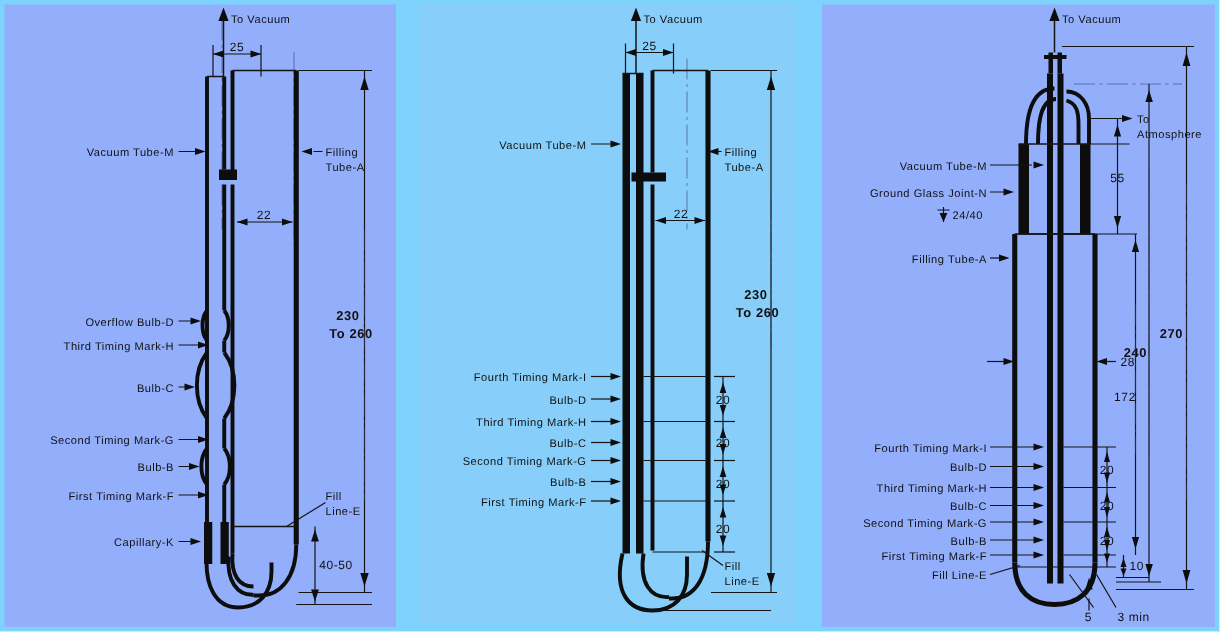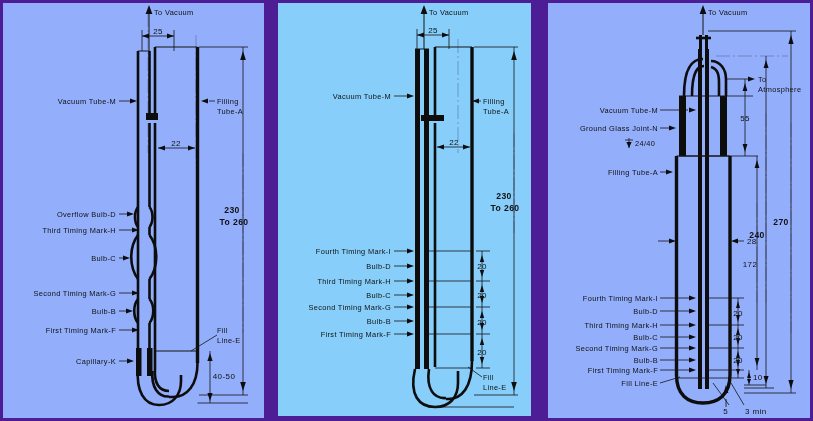--- a/index.html
+++ b/index.html
@@ -1,17 +1,17 @@
 <!DOCTYPE html>
 <html><head>
 <meta charset="utf-8">
 <style>
   html,body{margin:0;padding:0;background:#ffffff;}
   body{width:813px;height:421px;overflow:hidden;font-family:"Liberation Sans",sans-serif;}
-  #root{position:relative;width:813px;height:421px;background:#4c1d95;}
+  #root{position:relative;width:813px;height:421px;background:#7dd3fc;}
   .panel{position:absolute;top:0;overflow:hidden;}
   .panel svg{display:block;}
   .lbl{font-family:"Liberation Sans",sans-serif;fill:#111;font-size:7.4px;letter-spacing:.35px;}
   .dim{font-family:"Liberation Sans",sans-serif;fill:#111;font-size:8px;letter-spacing:.4px;}
   .dimb{font-family:"Liberation Sans",sans-serif;fill:#111;font-size:8.6px;font-weight:bold;letter-spacing:.4px;}
   .ta-end{text-anchor:end;}
   .ta-mid{text-anchor:middle;}
   .gl2{fill:none;stroke:#0d0d0d;stroke-width:2.6;}
   .gl3{fill:none;stroke:#0d0d0d;stroke-width:3.4;}
   .thin{fill:none;stroke:#151515;stroke-width:0.8;}

